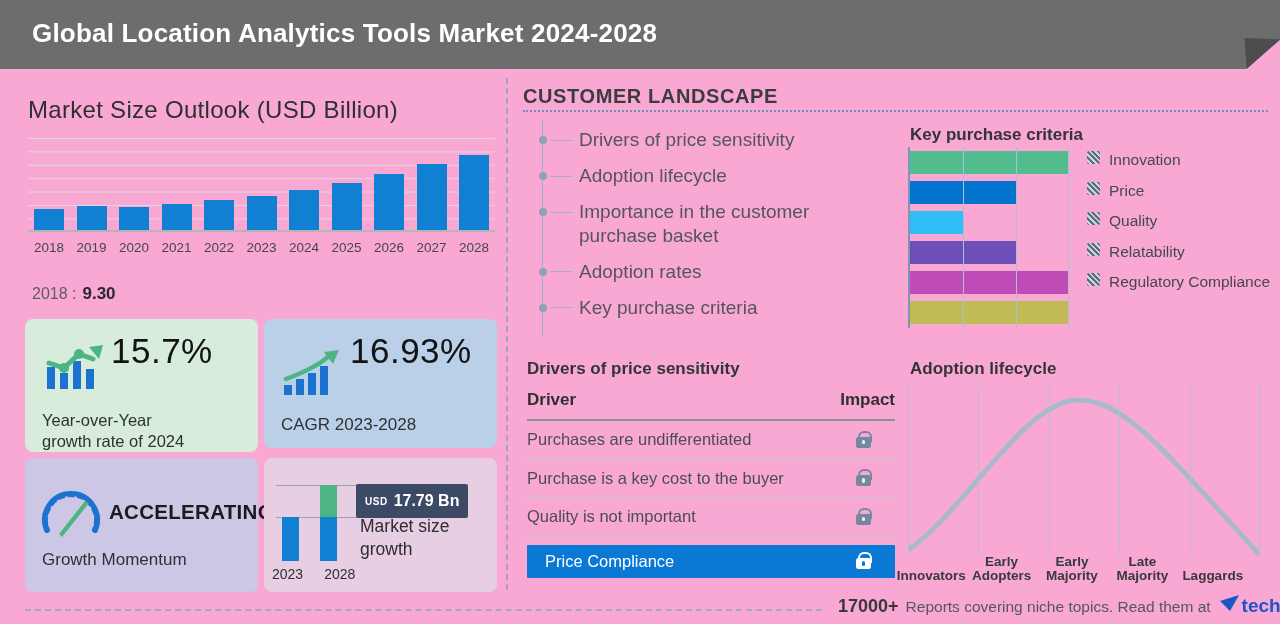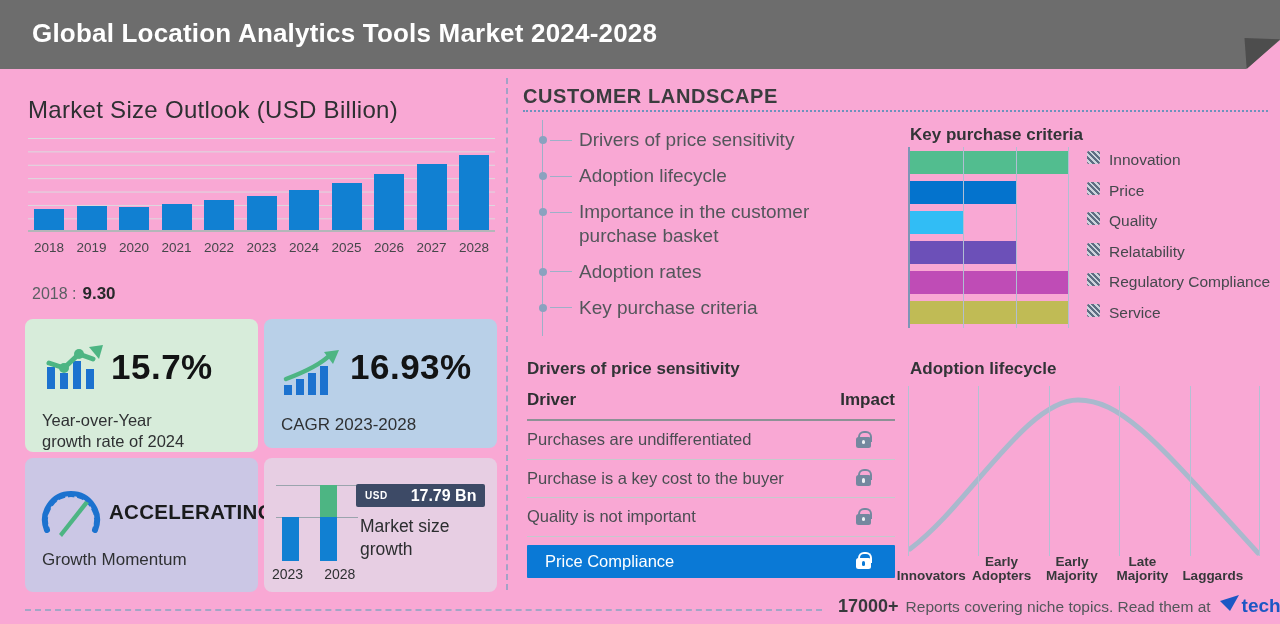--- a/index.html
+++ b/index.html
@@ -29,31 +29,31 @@
   .xlab { width:42px; text-align:center; font-size:13.5px; color:#44474a; }
   .market-note { position:absolute; left:32px; top:284px; font-size:16px; color:#5b5f63; }
   .market-note b { color:#28292b; font-size:17px; margin-left:6px; }
   
   .stat { position:absolute; border-radius:8px; }
   .stat-yoy   { left:25px;  top:319px; width:233px; height:133px; background:#d7ecda; }
   .stat-cagr  { left:264px; top:319px; width:233px; height:129px; background:#b9d0e8; }
   .stat-mom   { left:25px;  top:458px; width:233px; height:134px; background:#cbc7e5; }
   .stat-grow  { left:264px; top:458px; width:233px; height:134px; background:#e7cee3; }
   .stat-icon { position:absolute; left:18px; top:22px; }
-  .stat-big { position:absolute; left:86px; top:28px; font-size:35px; font-weight:700; color:#121314; letter-spacing:.5px; }
+  .stat-big { position:absolute; left:86px; top:12px; font-size:35px; font-weight:400; color:#121314; letter-spacing:.5px; }
   .stat-lines { position:absolute; left:17px; top:91px; font-size:16.5px; color:#2f3133; line-height:1.28; }
   .mom-word { position:absolute; left:84px; top:42px; font-size:20.5px; font-weight:800; color:#1a1b1c; letter-spacing:.3px; }
   .mom-label { position:absolute; left:17px; top:92px; font-size:17px; color:#2f3133; }
   
   .mini-chart { position:absolute; left:12px; top:22px; width:82px; height:84px; }
   .mini-hline { position:absolute; left:0; width:100%; height:1px; background:#9aa4ad; }
   .mini-bar { position:absolute; width:17px; }
   .mini-years { position:absolute; left:8px; top:108px; width:100px; display:flex; gap:21px; font-size:14px; color:#2e3032; }
-  .usd-badge { position:absolute; left:92px; top:26px; height:23px; background:#3d4a66; border-radius:2px;
-    display:flex; align-items:center; padding:0 9px; gap:23px; color:#fff; }
+  .usd-badge { position:absolute; left:92px; top:26px; height:34px; background:#3d4a66; border-radius:2px;
+    display:flex; align-items:center; padding:0 9px; gap:6px; color:#fff; }
   .usd-cur { font-size:10px; font-weight:700; letter-spacing:.5px; }
   .usd-amt { font-size:16px; font-weight:800; }
   .grow-lines { position:absolute; left:96px; top:57px; font-size:17.5px; color:#2c2e30; line-height:1.3; }
   
   .v-divider { position:absolute; left:506px; top:78px; height:512px; border-left:2px dashed #87a0c2; opacity:.75; }
   
   .cl-title { position:absolute; left:523px; top:85px; font-size:20px; font-weight:800; color:#3a3c3e; letter-spacing:.6px; }
   .cl-rule { position:absolute; left:523px; top:110px; width:745px; border-top:2px dotted #6e92bd; }
   .cl-list { position:absolute; left:542px; top:120px; width:340px; border-left:1px solid #9db0c8; padding-top:8px; padding-bottom:4px; }
   .cl-item { position:relative; padding-left:36px; margin-bottom:13px; font-size:19px; color:#53565b; line-height:1.22; }
@@ -270,24 +270,20 @@
         <span class="leg-txt">Quality</span>
       </div>
       <div class="leg-row">
         <span class="hatch"></span>
         <span class="leg-txt">Relatability</span>
       </div>
       <div class="leg-row">
         <span class="hatch"></span>
         <span class="leg-txt">Regulatory Compliance</span>
       </div>
-      <div class="leg-row">
-        <span class="hatch"></span>
-        <span class="leg-txt">Service</span>
-      </div>
     </div>
 
   <div class="drv-title">Drivers of price sensitivity</div>
   <div class="drv-table">
     <div class="drv-head">
       <div>Driver</div>
       <div>Impact</div>
     </div>
     <div>
         <div class="drow">

